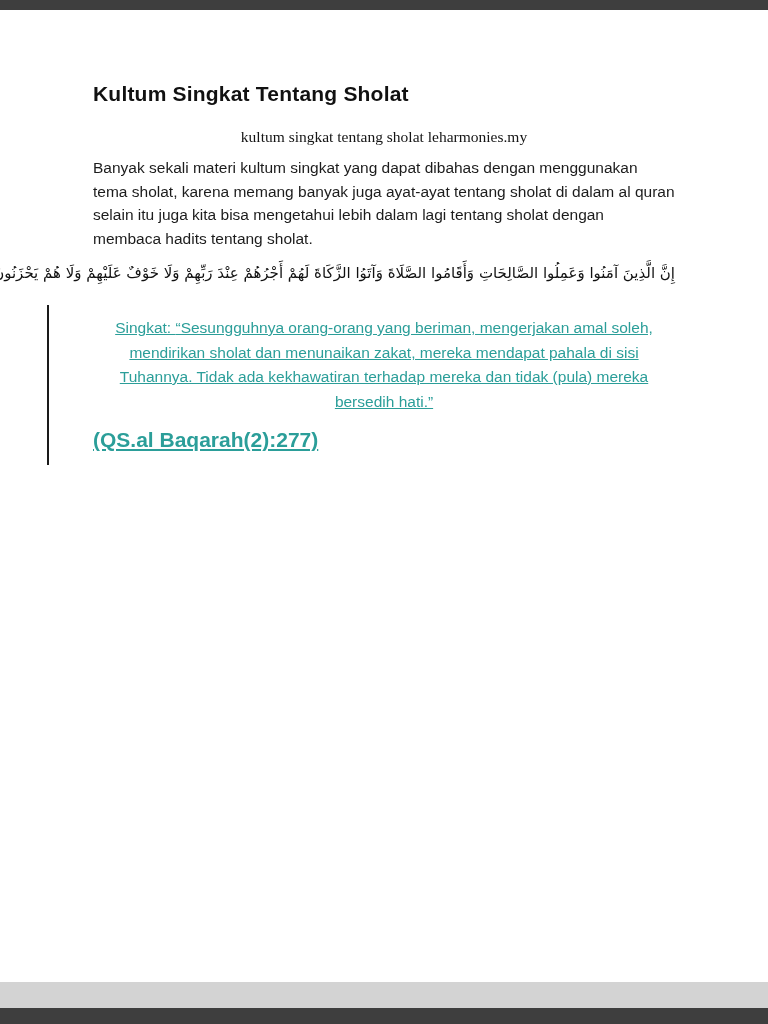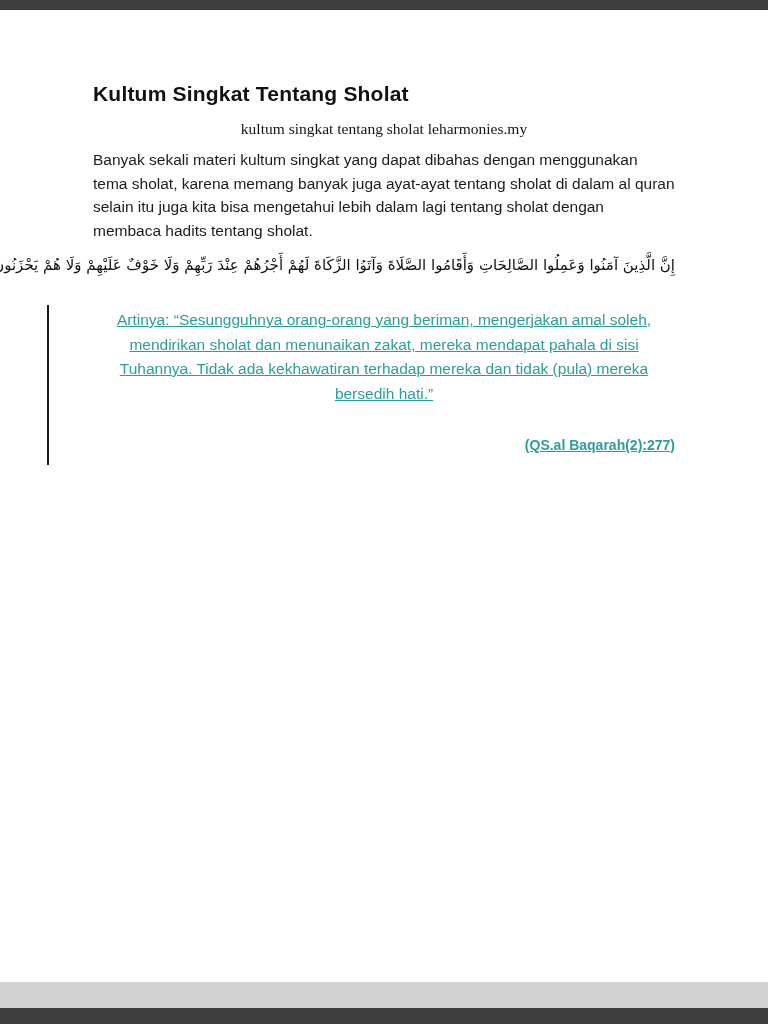--- a/index.html
+++ b/index.html
@@ -34,21 +34,21 @@
     background: #ffffff;
     box-sizing: border-box;
     padding: 72px 93px 0 93px;
     color: #1a1a1a;
   }
   .doc-title {
     font-family: "Liberation Sans", sans-serif;
     font-size: 21px;
     font-weight: bold;
     color: #111111;
-    margin: 0 0 14px 0;
+    margin: 0 0 22px 0;
     letter-spacing: 0.2px;
   }
   .doc-subtitle {
     font-family: "Liberation Serif", serif;
     font-size: 15.5px;
     color: #141414;
     margin: 0 0 10px 0;
     text-align: center;
   }
   .doc-paragraph {
@@ -75,23 +75,23 @@
     line-height: 24.5px;
     text-decoration: underline;
     cursor: pointer;
   }
   .translation .prefix {
     font-style: normal;
   }
   .translation .quoted {
   }
   .citation {
-    margin-top: 31px;
-    text-align: right;
-    font-size: 14px;
+    margin-top: 14px;
+    text-align: left;
+    font-size: 21px;
     font-weight: bold;
     text-decoration: underline;
     cursor: pointer;
   }
   .change-bar {
     position: absolute;
     left: 47px;
     top: 295px;
     width: 2px;
     height: 160px;
@@ -109,21 +109,21 @@
 
     <h1 class="doc-title">Kultum Singkat Tentang Sholat</h1>
 
     <div class="doc-subtitle">kultum singkat tentang sholat leharmonies.my</div>
 
     <p class="doc-paragraph">Banyak sekali materi kultum singkat yang dapat dibahas dengan menggunakan tema sholat, karena memang banyak juga ayat-ayat tentang sholat di dalam al quran selain itu juga kita bisa mengetahui lebih dalam lagi tentang sholat dengan membaca hadits tentang sholat.</p>
 
     <div class="arabic-verse">إِنَّ الَّذِينَ آمَنُوا وَعَمِلُوا الصَّالِحَاتِ وَأَقَامُوا الصَّلَاةَ وَآتَوُا الزَّكَاةَ لَهُمْ أَجْرُهُمْ عِنْدَ رَبِّهِمْ وَلَا خَوْفٌ عَلَيْهِمْ وَلَا هُمْ يَحْزَنُونَ</div>
 
     <div class="translation" style="color: rgb(43, 158, 153);">
-      <span class="prefix">Artinya: </span><span class="quoted">“Sesungguhnya orang-orang yang beriman, mengerjakan amal soleh, mendirikan sholat dan menunaikan zakat, mereka mendapat pahala di sisi Tuhannya. Tidak ada kekhawatiran terhadap mereka dan tidak (pula) mereka bersedih hati.”</span>
+      <span class="prefix">Singkat: </span><span class="quoted">“Sesungguhnya orang-orang yang beriman, mengerjakan amal soleh, mendirikan sholat dan menunaikan zakat, mereka mendapat pahala di sisi Tuhannya. Tidak ada kekhawatiran terhadap mereka dan tidak (pula) mereka bersedih hati.”</span>
     </div>
 
     <div class="citation" style="color: rgb(43, 158, 153);">(QS.al Baqarah(2):277)</div>
 
     <div class="change-bar"></div>
 
   </div>
 
   <div class="page-gap"></div>
 

